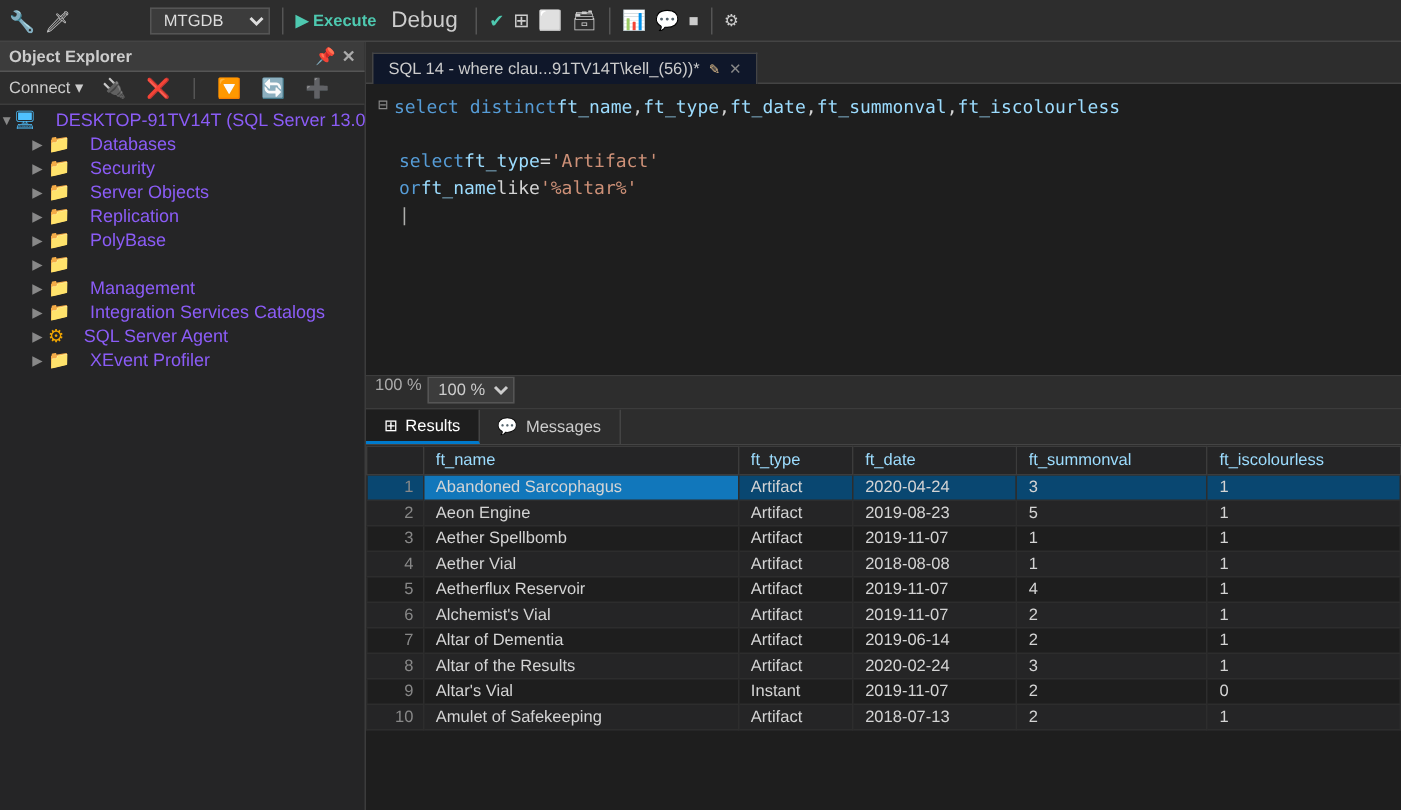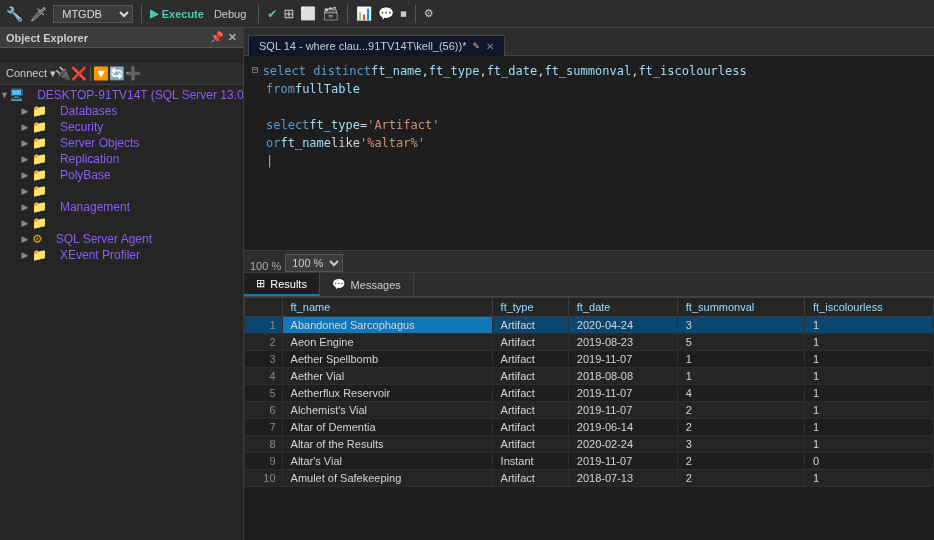--- a/index.html
+++ b/index.html
@@ -18,27 +18,28 @@
       color: #ccc;
     }
     #toolbar .toolbar-icon { font-size: 14px; cursor: pointer; }
     #toolbar .db-selector {
       background: #3c3c3c;
       border: 1px solid #555;
       color: #ddd;
       padding: 1px 4px;
       font-size: 11px;
       width: 80px;
+      margin-left: 47px;
     }
     #toolbar .sep { width: 1px; height: 18px; background: #555; margin: 0 2px; }
     #toolbar .btn {
       background: none;
       border: none;
       color: #ccc;
-      font-size: 11px;
+      font-size: 15px;
       cursor: pointer;
       padding: 1px 4px;
     }
     #toolbar .btn-execute {
       background: none;
       border: none;
       color: #4ec9b0;
       font-size: 11px;
       font-weight: bold;
       cursor: pointer;
@@ -75,22 +76,21 @@
       border-bottom: 1px solid #555;
     }
     #oe-header .oe-icons { display: flex; gap: 4px; font-size: 11px; color: #aaa; }
 
     #oe-toolbar {
       padding: 3px 6px;
       background: #2d2d2d;
       border-bottom: 1px solid #3c3c3c;
       display: flex;
       align-items: center;
-      gap: 0;
-      margin-top: 15px;
+      gap: 13px;
     }
     #oe-toolbar span { font-size: 11px; color: #aaa; cursor: pointer; }
 
     #oe-tree {
       flex: 1;
       overflow-y: auto;
       padding: 2px 0;
     }
     #oe-tree::-webkit-scrollbar { width: 8px; }
     #oe-tree::-webkit-scrollbar-track { background: #252526; }
@@ -169,21 +169,21 @@
     .sql-block-indicator { color: #888; margin-right: 4px; font-size: 11px; }
     .cursor-line::after { content: '|'; color: #aeafad; animation: blink 1s infinite; }
     @keyframes blink { 0%,100%{opacity:1} 50%{opacity:0} }
 
     
     #zoom-bar {
       height: 22px;
       background: #2d2d2d;
       border-bottom: 1px solid #3c3c3c;
       display: flex;
-      align-items: flex-end;
+      align-items: flex-start;
       padding: 0 6px;
       gap: 4px;
       font-size: 11px;
       color: #aaa;
     }
     #zoom-bar select {
       background: #3c3c3c;
       border: 1px solid #555;
       color: #ccc;
       font-size: 11px;
@@ -355,20 +355,21 @@
       <div class="tree-item">
         <span class="indent" style="width:18px;"></span>
         <span class="expander">▶</span>
         <span class="icon folder-icon">📁</span>
         <span class="label">Management</span>
       </div>
       <div class="tree-item">
         <span class="indent" style="width:18px;"></span>
         <span class="expander">▶</span>
         <span class="icon folder-icon">📁</span>
+        <span class="label">Integration Services Catalogs</span>
       </div>
       <div class="tree-item">
         <span class="indent" style="width:18px;"></span>
         <span class="expander">▶</span>
         <span class="icon agent-icon">⚙</span>
         <span class="label">SQL Server Agent</span>
       </div>
       <div class="tree-item">
         <span class="indent" style="width:18px;"></span>
         <span class="expander">▶</span>
@@ -394,25 +395,20 @@
         <span class="sql-keyword">select distinct </span>
         <span class="sql-identifier">ft_name</span>
         <span class="sql-plain">, </span>
         <span class="sql-identifier">ft_type</span>
         <span class="sql-plain">, </span>
         <span class="sql-identifier">ft_date</span>
         <span class="sql-plain">, </span>
         <span class="sql-identifier">ft_summonval</span>
         <span class="sql-plain">, </span>
         <span class="sql-identifier">ft_iscolourless</span>
-      </div>
-      <div class="sql-line">
-        <span style="width:14px;display:inline-block;"></span>
-        <span class="sql-keyword">from </span>
-        <span class="sql-identifier">fullTable</span>
       </div>
       <div class="sql-line">
         <span style="width:14px;display:inline-block;"></span>
         &nbsp;
       </div>
       <div class="sql-line">
         <span style="width:14px;display:inline-block;"></span>
         <span class="sql-keyword">select </span>
         <span class="sql-identifier">ft_type</span>
         <span class="sql-plain"> = </span>

